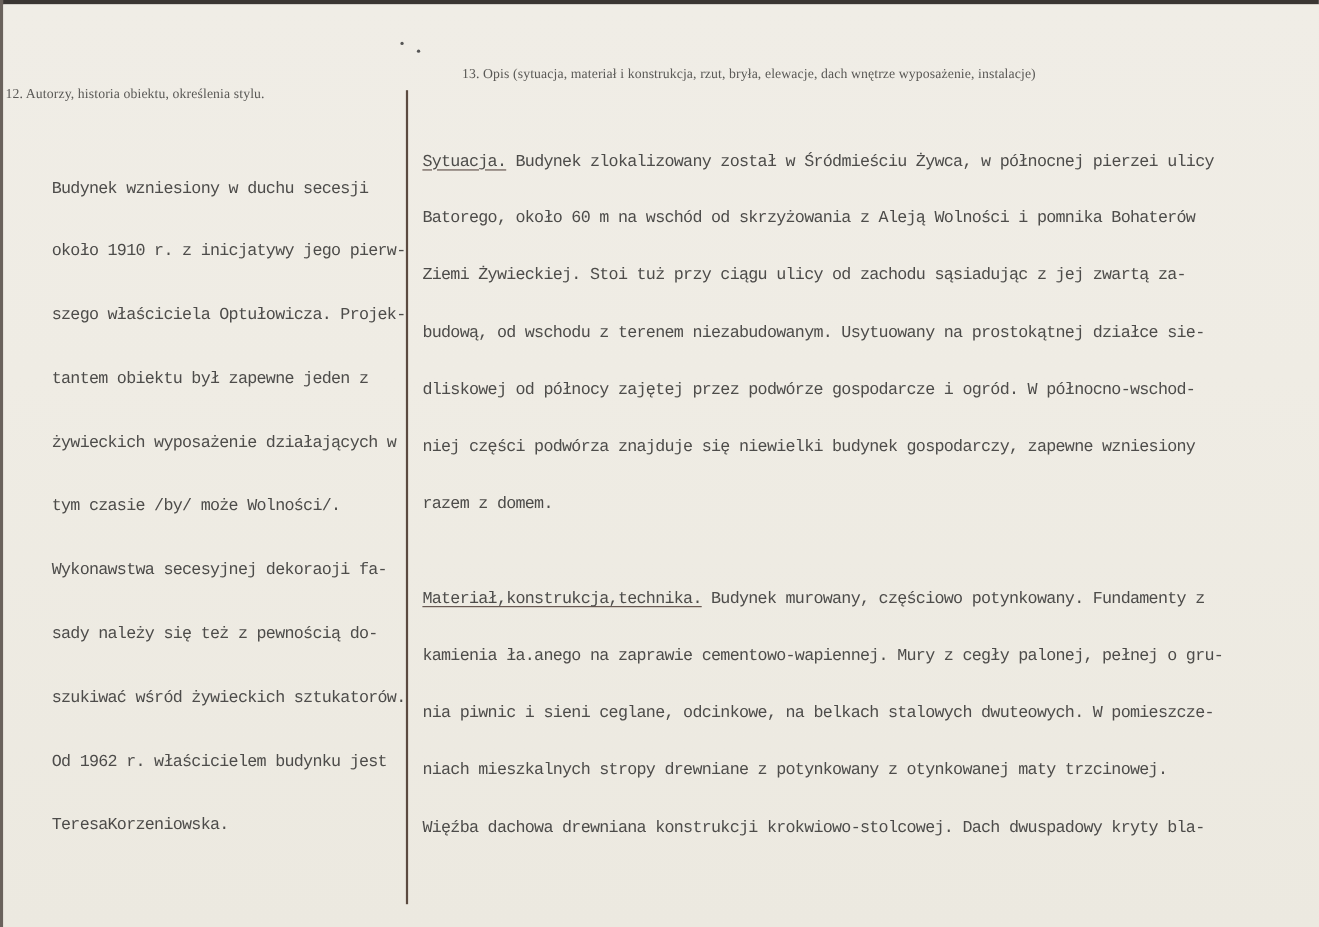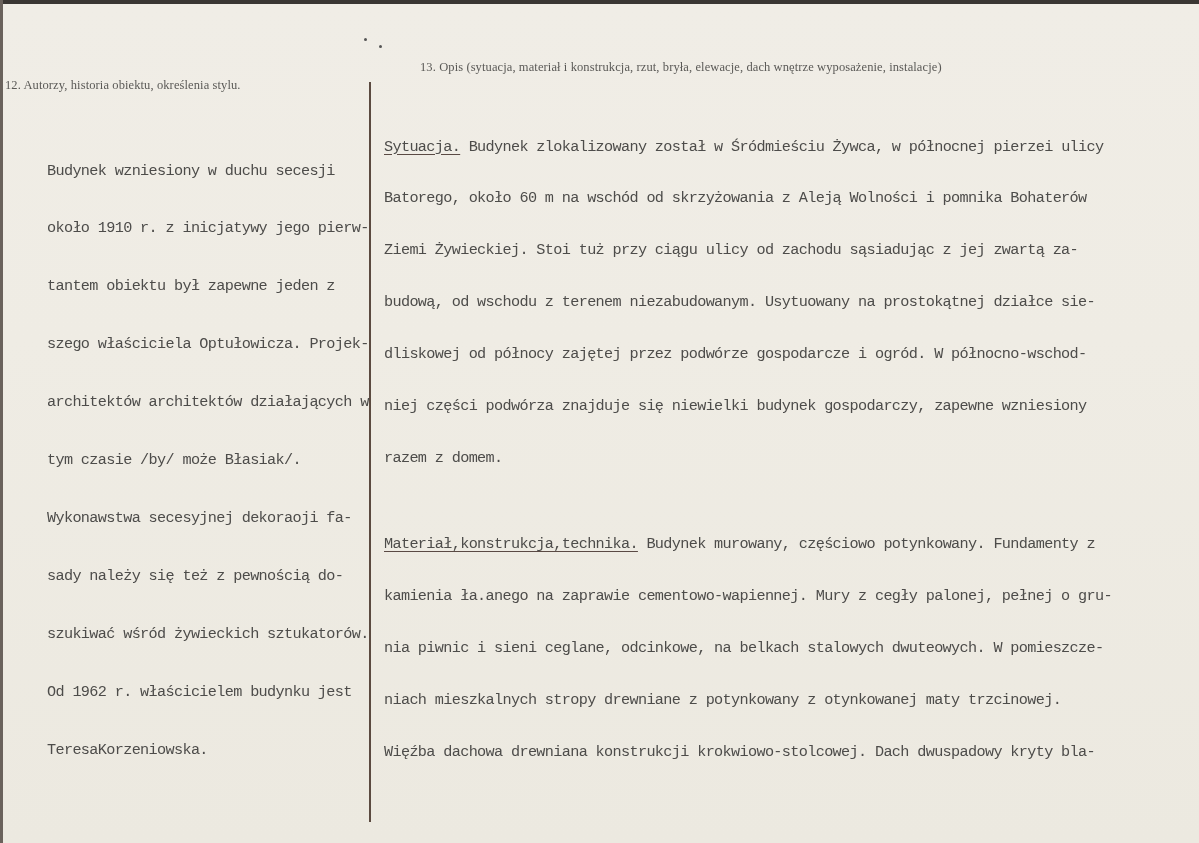--- a/index.html
+++ b/index.html
@@ -103,24 +103,24 @@
   <div class="divider"></div>
 </div>
 
 <div class="section-heading" style="left:5px; top:78px;">12. Autorzy, historia obiektu, określenia stylu.</div>
 
 <div class="section-heading" style="left:383px; top:60px;margin-left:37px;">13. Opis (sytuacja, materiał i konstrukcja, rzut, bryła, elewacje, dach wnętrze wyposażenie, instalacje)</div>
 
 <div class="left-text">
   <span class="line">Budynek wzniesiony w duchu secesji</span>
   <span class="line">około 1910 r. z inicjatywy jego pierw-</span>
+  <span class="line">szego właściciela Optułowicza. Projek-</span>
   <span class="line">tantem obiektu był zapewne jeden z</span>
-  <span class="line">szego właściciela Optułowicza. Projek-</span>
-  <span class="line">architektów architektów działających w</span>
-  <span class="line">tym czasie /by/ może Błasiak/.</span>
+  <span class="line">żywieckich wyposażenie działających w</span>
+  <span class="line">tym czasie /by/ może Wolności/.</span>
   <span class="line">Wykonawstwa secesyjnej dekoraoji fa-</span>
   <span class="line">sady należy się też z pewnością do-</span>
   <span class="line">szukiwać wśród żywieckich sztukatorów.</span>
   <span class="line">Od 1962 r. właścicielem budynku jest</span>
   <span class="line">TeresaKorzeniowska.</span>
 </div>
 
 <div class="right-text">
 
   <div class="para">

